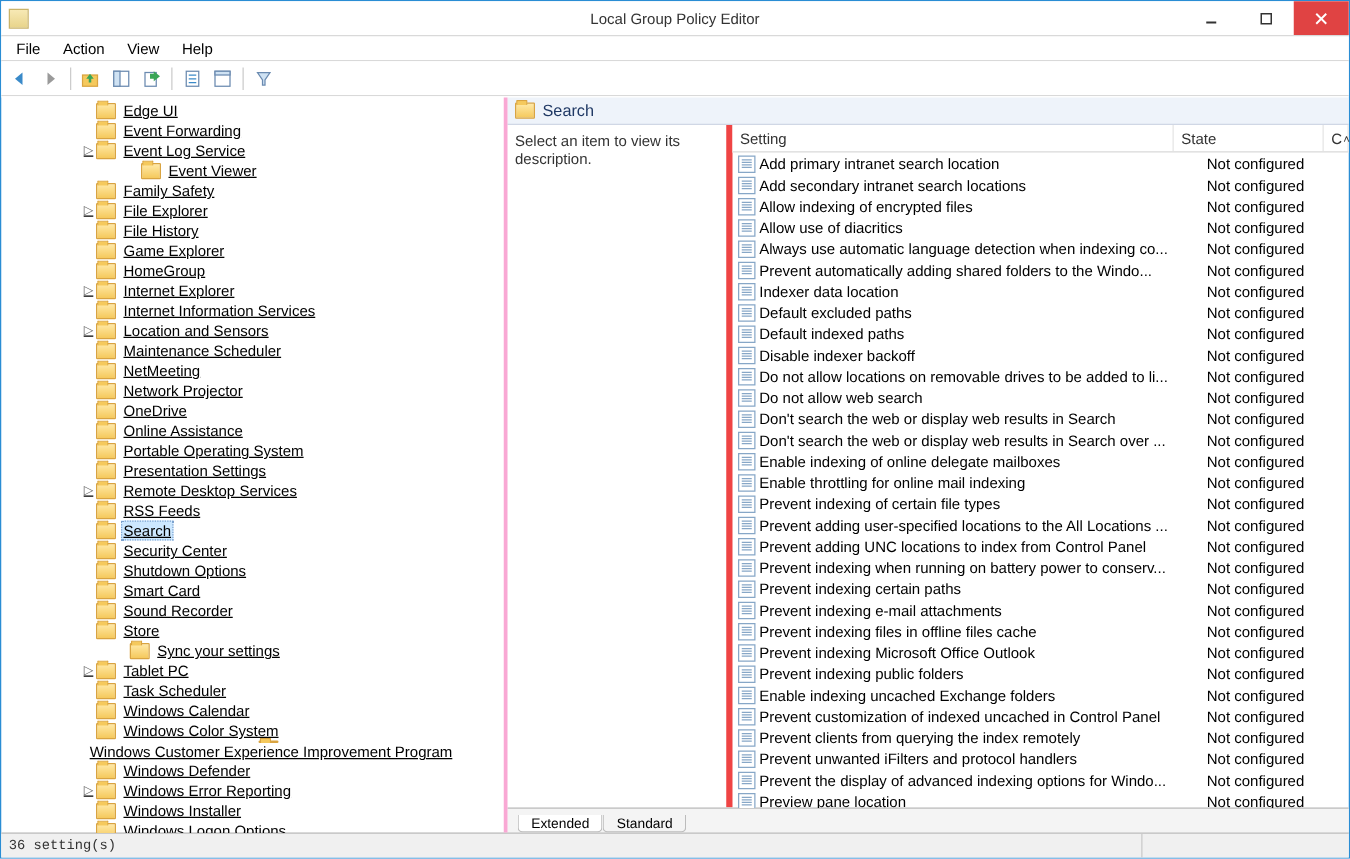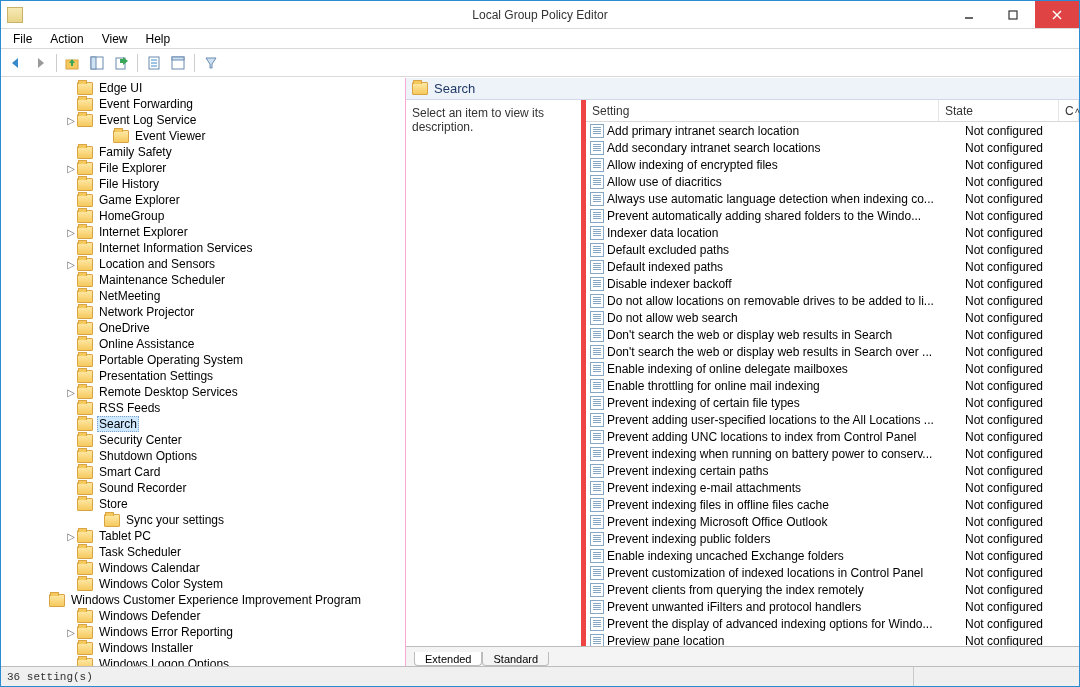--- a/index.html
+++ b/index.html
@@ -12,21 +12,21 @@
 .titlebar .win-controls div { width: 44px; display: flex; align-items: center; justify-content: center; font-family: Arial; }
 .win-min { color: #333; }
 .win-max { color: #333; }
 .win-close { background: #e04343; color: #fff; font-size: 14px; }
 .menubar { height: 20px; display: flex; align-items: center; padding: 0 4px; gap: 2px; border-bottom: 1px solid #d9d9d9; background: #fff; }
 .menubar span { padding: 1px 8px; cursor: default; }
 .toolbar { height: 28px; display: flex; align-items: center; padding: 0 4px; gap: 2px; border-bottom: 1px solid #d9d9d9; background: #fff; }
 .toolbar .tbtn { width: 22px; height: 22px; display: flex; align-items: center; justify-content: center; border: 1px solid transparent; }
 .toolbar .sep { width: 1px; height: 18px; background: #ccc; margin: 0 3px; }
 .content { flex: 1; display: flex; border-top: 1px solid #fff; min-height: 0; }
-.tree-pane { width: 405px; border-right: 1px solid #f9a8d4; overflow-y: auto; overflow-x: hidden; padding: 2px 0; position: relative; }
+.tree-pane { width: 405px; border-right: 3px solid #f9a8d4; overflow-y: auto; overflow-x: hidden; padding: 2px 0; position: relative; text-decoration: underline; }
 .tree-pane::-webkit-scrollbar { width: 16px; }
 .tree-pane::-webkit-scrollbar-track { background: #f0f0f0; }
 .tree-pane::-webkit-scrollbar-thumb { background: #c2c2c2; border: 1px solid #a0a0a0; }
 .tree-item { display: flex; align-items: center; height: 16px; white-space: nowrap; padding-right: 6px; }
 .tree-item .exp { width: 12px; text-align: center; color: #6b6b6b; font-size: 10px; user-select: none; }
 .tree-item .folder { width: 16px; height: 13px; background: linear-gradient(#ffe9a6,#f5c95d); border: 1px solid #d9a441; border-radius: 1px; margin-right: 4px; position: relative; }
 .tree-item .folder::before { content: ""; position: absolute; top: -3px; left: 0; width: 7px; height: 3px; background: #f5c95d; border: 1px solid #d9a441; border-bottom: none; border-radius: 1px 1px 0 0; }
 .tree-item .lbl { padding: 0 2px; }
 .tree-item.selected .lbl { background: #cde8ff; border: 1px dotted #7da2ce; padding: 0 1px; }
 .right-pane { flex: 1; display: flex; flex-direction: column; min-width: 0; }
@@ -301,21 +301,21 @@
         <div class="tree-item" style="padding-left: 64px;">
           <span class="exp"></span>
           <span class="folder"></span>
           <span class="lbl">Windows Calendar</span>
         </div>
         <div class="tree-item" style="padding-left: 64px;">
           <span class="exp"></span>
           <span class="folder"></span>
           <span class="lbl">Windows Color System</span>
         </div>
-        <div class="tree-item" style="padding-left: 36px;">
+        <div class="tree-item" style="padding-left: 36px; flex-direction: column;">
           <span class="exp"></span>
           <span class="folder"></span>
           <span class="lbl">Windows Customer Experience Improvement Program</span>
         </div>
         <div class="tree-item" style="padding-left: 64px;">
           <span class="exp"></span>
           <span class="folder"></span>
           <span class="lbl">Windows Defender</span>
         </div>
         <div class="tree-item" style="padding-left: 64px;">
@@ -477,21 +477,21 @@
                 <span class="rsetting">Prevent indexing public folders</span>
                 <span class="rstate">Not configured</span>
               </div>
               <div class="list-row">
                 <span class="ricon"></span>
                 <span class="rsetting">Enable indexing uncached Exchange folders</span>
                 <span class="rstate">Not configured</span>
               </div>
               <div class="list-row">
                 <span class="ricon"></span>
-                <span class="rsetting">Prevent customization of indexed locations in Control Panel</span>
+                <span class="rsetting">Prevent customization of indexed uncached in Control Panel</span>
                 <span class="rstate">Not configured</span>
               </div>
               <div class="list-row">
                 <span class="ricon"></span>
                 <span class="rsetting">Prevent clients from querying the index remotely</span>
                 <span class="rstate">Not configured</span>
               </div>
               <div class="list-row">
                 <span class="ricon"></span>
                 <span class="rsetting">Prevent unwanted iFilters and protocol handlers</span>

